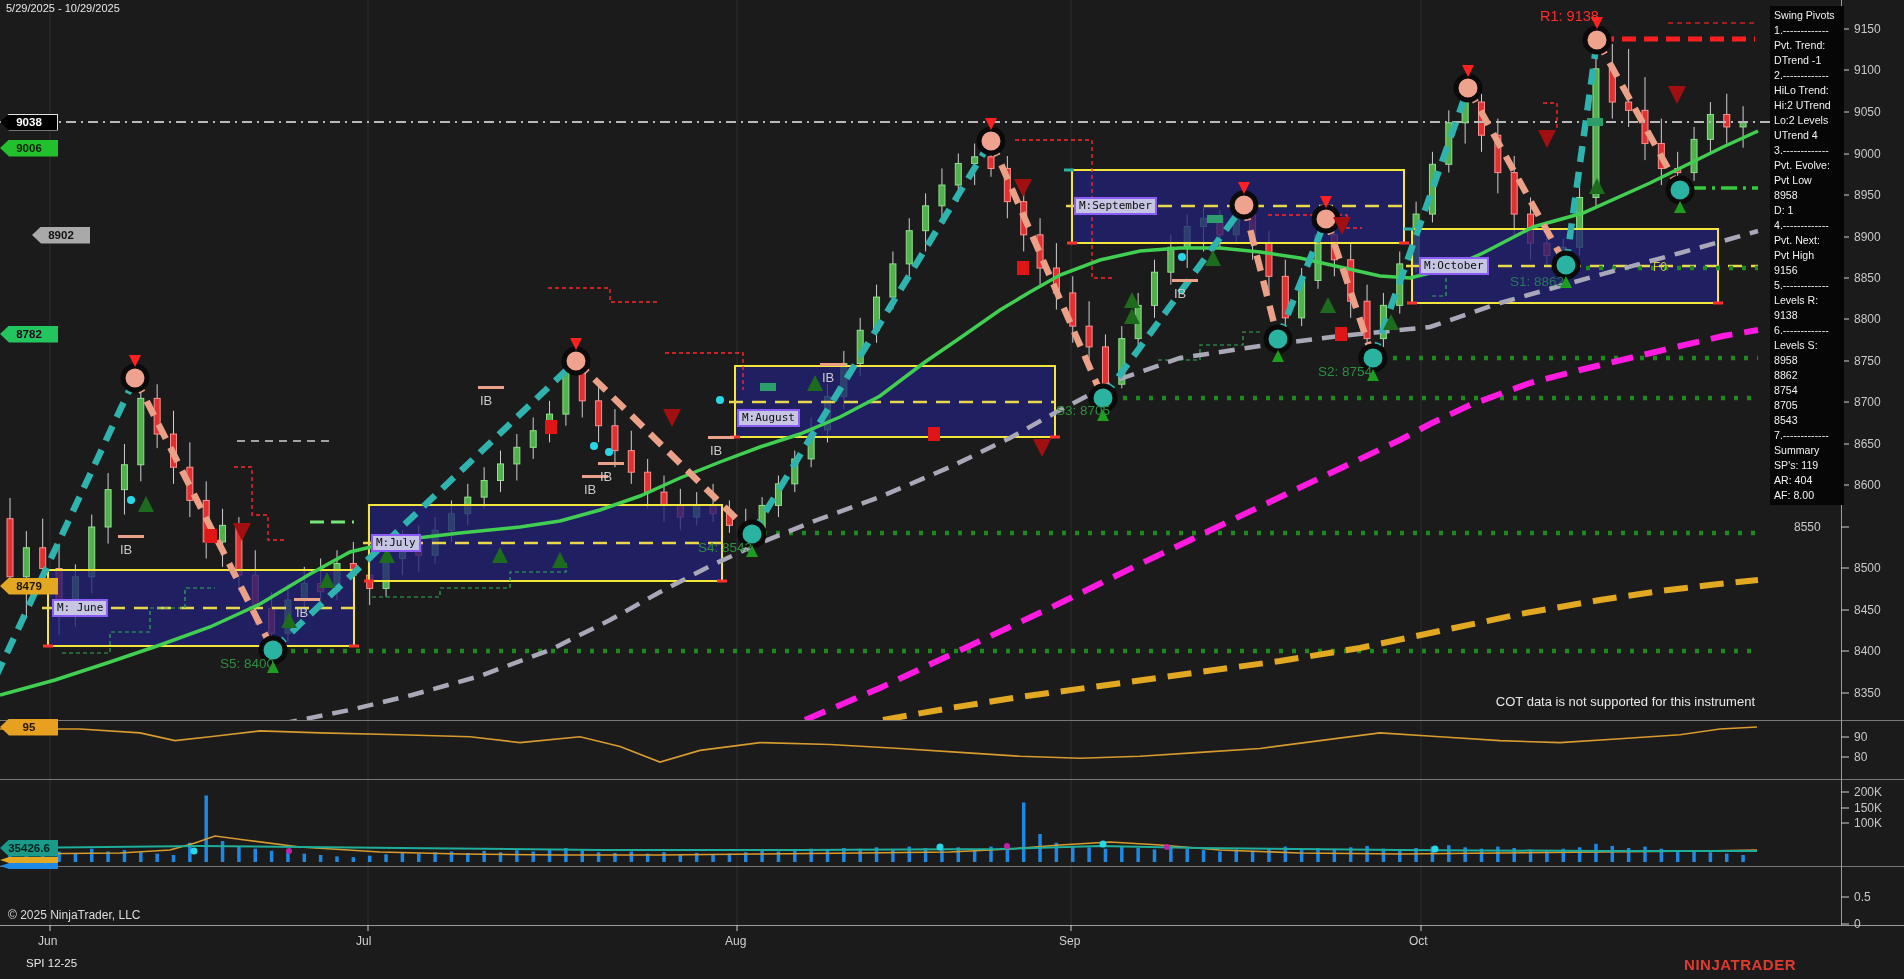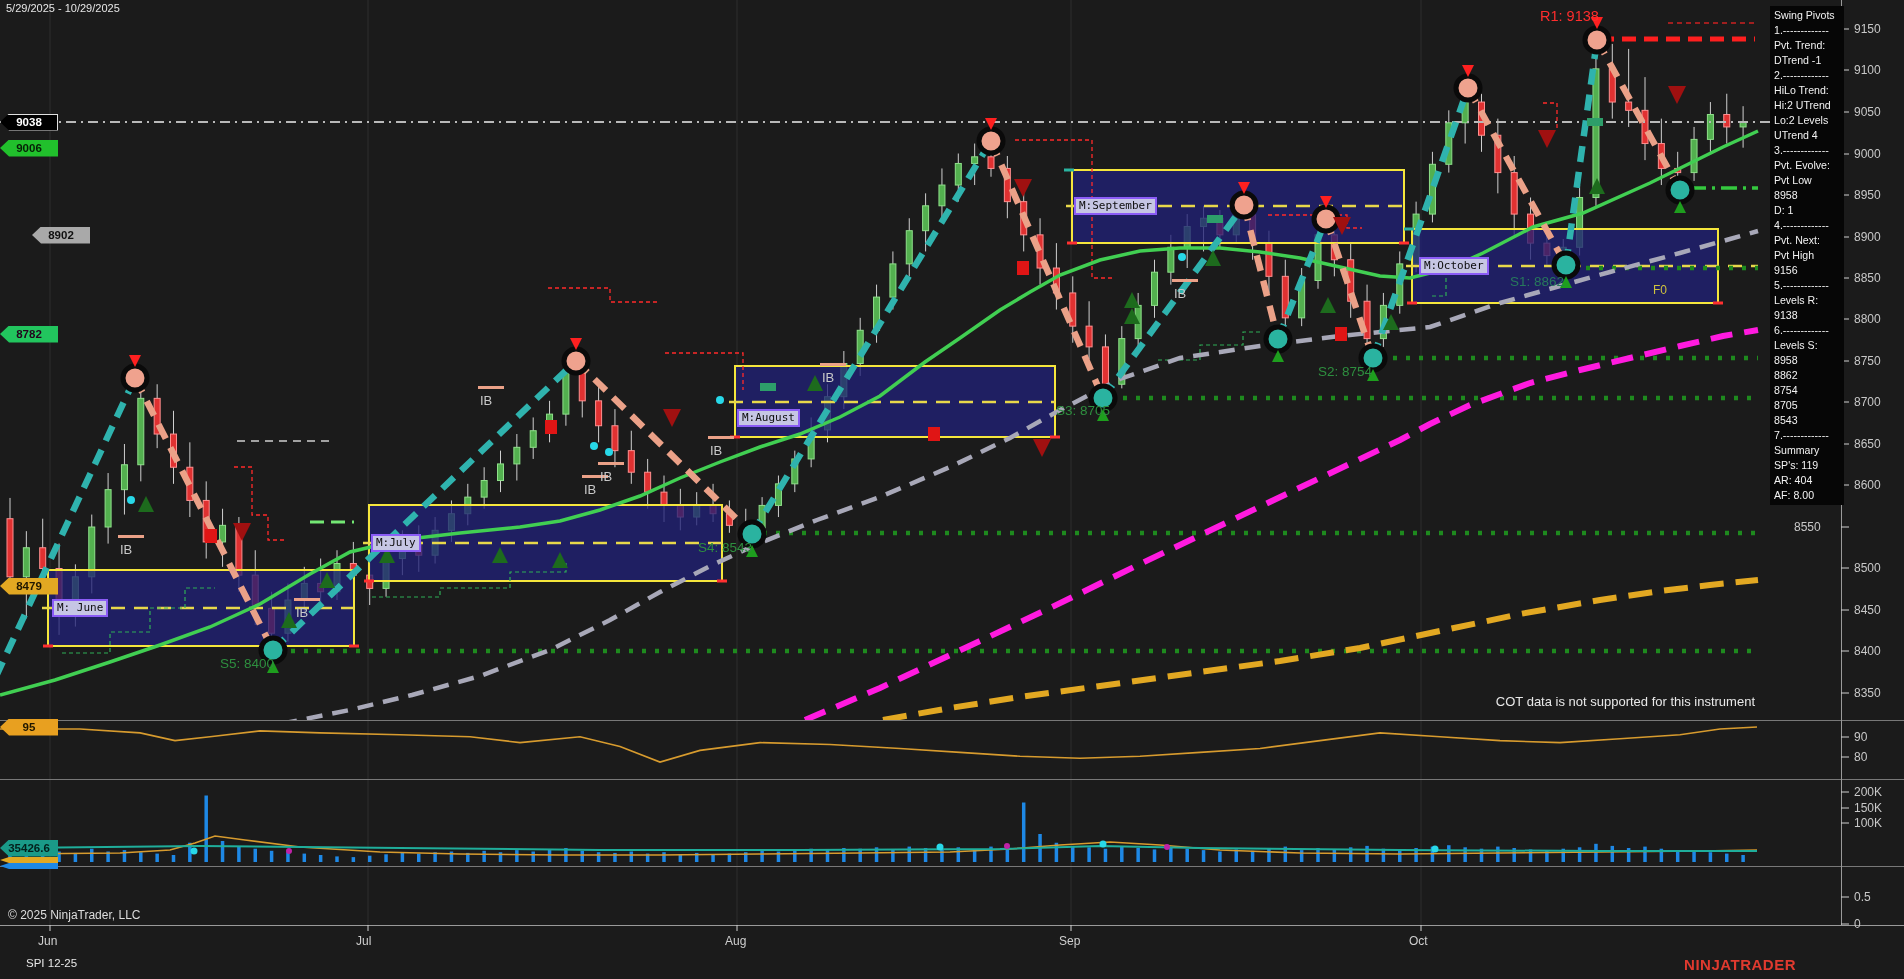--- a/index.html
+++ b/index.html
@@ -9,21 +9,21 @@
   .ovl{position:absolute;white-space:nowrap;}
   #date-range{left:6px;top:2px;font-size:11px;color:#e6e6e6;}
   #title-box{left:6px;top:17px;font-size:21px;line-height:27px;color:#fff;background:#0c0c0c;padding:2px 10px 4px 4px;}
   #swing-panel{left:1770px;top:6px;width:70px;background:#060606;color:#f2f2f2;
       font-size:10.6px;line-height:15px;padding:2px 0 2px 4px;}
   .mbox-label{font-family:"DejaVu Sans Mono",monospace;font-size:11px;color:#0d0d0d;
       background:#c6c6e4;border:2px solid #8b5cf6;padding:0 3px;line-height:14px;}
   .s-label{font-size:13.5px;color:#2e8f3f;}
   .s1{color:#27795c;}
   .r-label{font-size:14.5px;color:#ff2d2d;}
-  .f0{font-size:12px;color:#cfc23e;margin-top:23px;}
+  .f0{font-size:12px;color:#cfc23e;}
   .ib{font-size:13px;color:#c9c9c9;}
   .ib::before{content:"";position:absolute;left:-2px;top:-7px;width:26px;height:3px;background:#eba188;}
   .axis-num{font-size:12px;color:#c8c8c8;}
   .tag{left:1844px;width:58px;height:17px;font-size:11.5px;font-weight:bold;text-align:center;line-height:17px;
       clip-path:polygon(0 50%,9px 0,100% 0,100% 100%,9px 100%);}
   #cot-msg{font-size:13px;color:#e8e8e8;}
   #copyright{left:8px;top:908px;font-size:12px;color:#dcdcdc;}
   .month-lab{font-size:12px;color:#cfcfcf;}
   #tab-label{left:26px;top:957px;font-size:11.5px;color:#e8e8e8;}
   #nt-logo{right:108px;top:956px;font-size:15px;font-weight:bold;letter-spacing:.5px;color:#e03a2f;}

